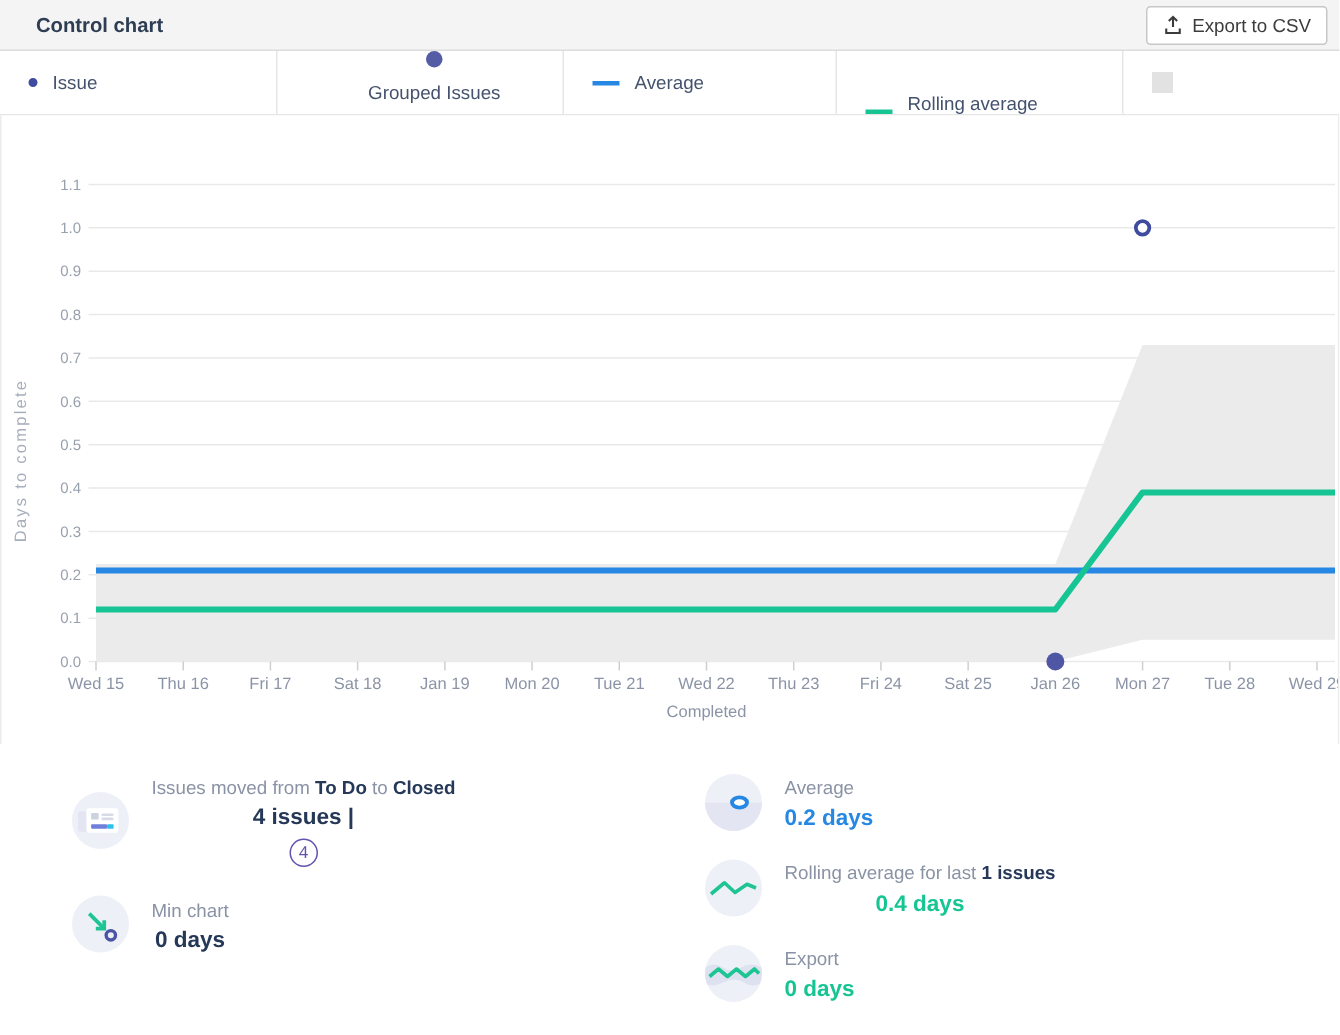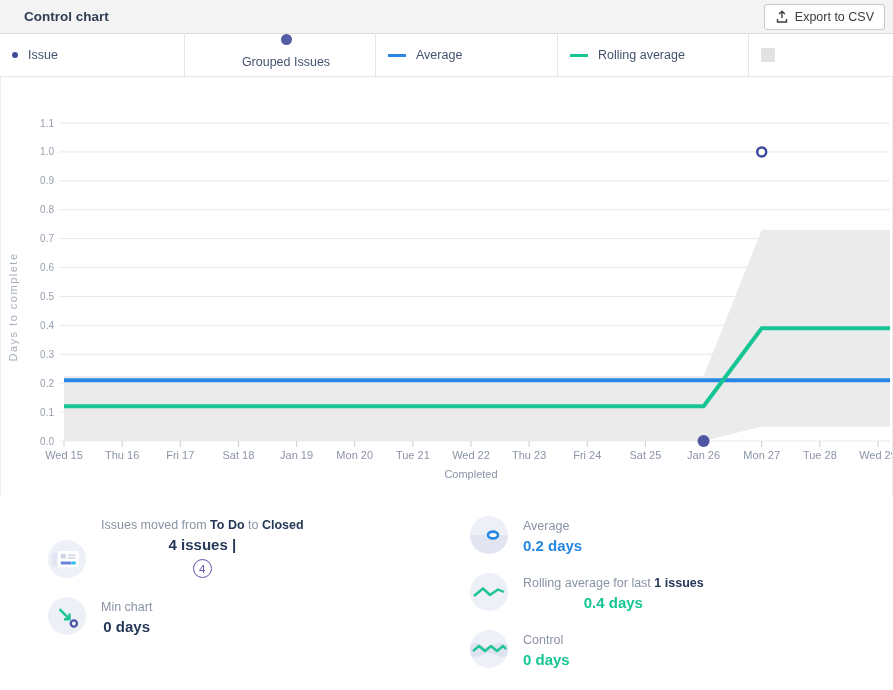--- a/index.html
+++ b/index.html
@@ -8,35 +8,35 @@
   svg text { font-family:"Liberation Sans", sans-serif; }
 
   .header { height:34px; background:#f4f4f4; border-bottom:1px solid #dcdcdc;
     display:flex; align-items:center; position:relative; }
   .header-title { margin-left:24px; font-size:13.5px; font-weight:700; color:#2e3d54; }
   .export-btn { position:absolute; right:8px; top:4px; height:26px; padding:0 10px;
     background:#fff; border:1px solid #c7c7c7; border-radius:3px; display:flex;
     align-items:center; gap:6px; font-size:12.5px; color:#3c3c3c; cursor:pointer;text-align:right; }
 
   .legend { display:flex; height:43px; background:#fff; border-bottom:1px solid #e6e6e6; }
-  .legend-cell { display:flex; align-items:center; gap:10px; padding-left:12px;
+  .legend-cell { display:flex; align-items:center; gap:10px; padding-left:19px;
     border-right:1px solid #e6e6e6; cursor:pointer; }
   .legend-cell:nth-child(1){ width:185px; }
   .legend-cell:nth-child(2){ width:191px;flex-direction:column; }
   .legend-cell:nth-child(3){ width:182px; }
-  .legend-cell:nth-child(4){ width:191px; }
+  .legend-cell:nth-child(4){ width:191px;align-items:flex-end; }
   .legend-cell:nth-child(5){ flex:1; border-right:none; }
   .legend-marker { flex-shrink:0; }
   .legend-label { font-size:12.5px; color:#44526e; }
 
   .chart-panel { height:419px; background:#fff; border-left:1px solid #ececec;
     border-right:1px solid #ececec; position:relative; }
 
   .stats { display:grid; grid-template-columns:422px 1fr; padding:20px 0 0 48px; }
-  .stat-row { display:flex; gap:15px; align-items:flex-end; margin-bottom:19px; }
+  .stat-row { display:flex; gap:15px; align-items:center; margin-bottom:19px; }
   .stat-icon { width:38px; height:38px; border-radius:50%; background:#eef0f8;
     overflow:hidden; flex-shrink:0; display:flex; align-items:center; justify-content:center; }
   .stat-icon svg { display:block; }
   .stat-label { font-size:12.5px; color:#8a93a5; line-height:1.45; }
   .stat-label b { color:#253858; font-weight:700; }
   .stat-value { font-size:15px; font-weight:700; margin-top:2px; color:#253858;
     display:flex; align-items:center; gap:6px;flex-direction:column; }
   .count-badge { display:inline-flex; align-items:center; justify-content:center;
     width:19px; height:19px; border:1.5px solid #6154af; border-radius:50%;
     font-size:11.5px; font-weight:400; cursor:pointer; }
@@ -215,20 +215,20 @@
       </div>
     </div>
     <div class="stat-row">
       <div class="stat-icon">
         <svg width="38" height="38" viewBox="0 0 38 38">
           <path d="M0 15 Q6 11 12 15 T24 15 T38 15 V25 Q32 29 26 25 T12 25 T0 25 Z" fill="#dde1f0"></path>
           <polyline points="3,21 9,16 15,21 21,16 27,21 33,16 36,19" fill="none" stroke="#1ec593" stroke-width="2.4" stroke-linejoin="round"></polyline>
         </svg>
       </div>
       <div class="stat-text">
-        <div class="stat-label"><span>Control</span></div>
+        <div class="stat-label"><span>Export</span></div>
         <div class="stat-value">
             <span style="color: rgb(22, 197, 147);">0 days</span>
           </div>
       </div>
     </div>
   </div>
 </div>
 
 </body></html>

